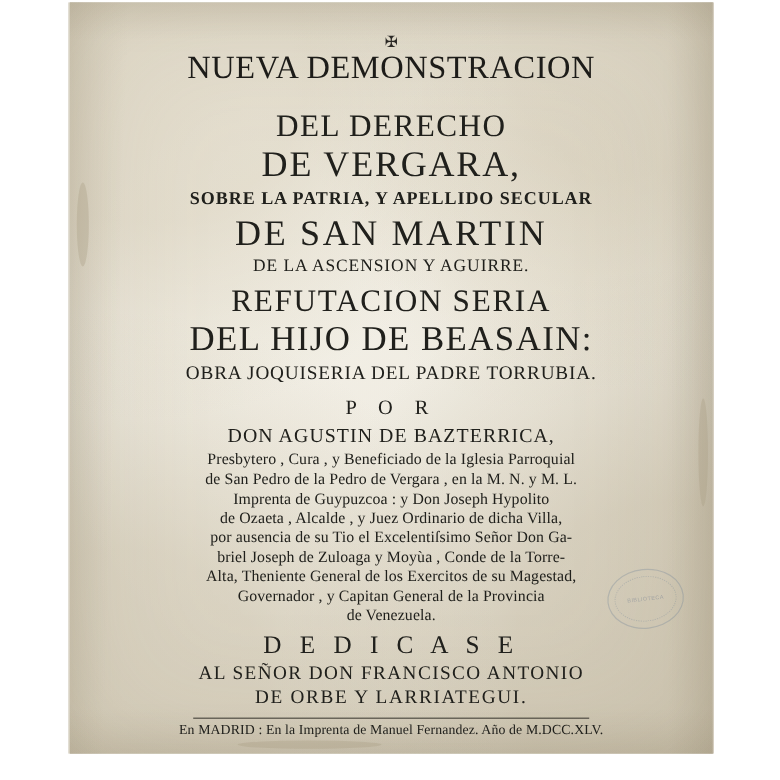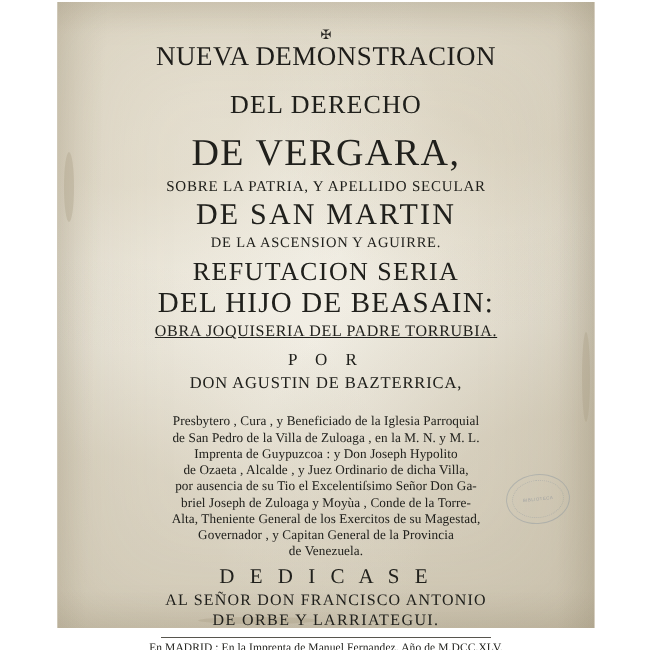--- a/index.html
+++ b/index.html
@@ -81,30 +81,31 @@
     margin-top: 2px;
     color: #1d1c19;
   }
   .l2 {
     font-size: 26px;
     letter-spacing: 1.2px;
     line-height: 1.05;
     margin-top: 20px;
   }
   .l3 {
-    font-size: 38px;
+    font-size: 30px;
     letter-spacing: 1.5px;
     line-height: 1.05;
-    margin-top: 16px;
+    margin-top: 4px;
   }
   .l4 {
     font-size: 15px;
     letter-spacing: 0.8px;
     line-height: 1.1;
     margin-top: 5px;
+    font-weight: bold;
   }
   .l5 {
     font-size: 30px;
     letter-spacing: 2.2px;
     line-height: 1.05;
     margin-top: 4px;
   }
   .l6 {
     font-size: 14.5px;
     letter-spacing: 0.8px;
@@ -119,36 +120,35 @@
   .l8 {
     font-size: 29px;
     letter-spacing: 1.2px;
     line-height: 1.05;
     margin-top: 3px;
   }
   .l9 {
     font-size: 16px;
     letter-spacing: 0.7px;
     margin-top: 5px;
-    text-decoration: underline;
   }
   .por {
     font-size: 17px;
     letter-spacing: 7px;
     margin-top: 9px;
   }
   .author {
     font-size: 16.5px;
     letter-spacing: 0.9px;
     margin-top: 3px;
   }
   .body-block {
     font-size: 13.2px;
     line-height: 1.23;
-    margin-top: 20px;
+    margin-top: 2px;
     letter-spacing: 0.1px;
     font-family: Liberation Serif, serif;
   }
   .body-block div { white-space: nowrap; }
   .ded {
     font-size: 21px;
     letter-spacing: 5px;
     margin-top: 4px;
   }
   .ded2 {
@@ -239,21 +239,21 @@
       <div class="l6 caps">DE LA ASCENSION Y AGUIRRE.</div>
       <div class="l7 caps">REFUTACION SERIA</div>
       <div class="l8 caps">DEL HIJO DE BEASAIN:</div>
       <div class="l9 caps">OBRA JOQUISERIA DEL PADRE TORRUBIA.</div>
 
       <div class="por">P O R</div>
       <div class="author caps">DON AGUSTIN DE BAZTERRICA,</div>
 
       <div class="body-block">
         <div>Presbytero , Cura , y Beneficiado de la Iglesia Parroquial</div>
-        <div>de San Pedro de la Villa de Zuloaga , en la M. N. y M. L.</div>
+        <div>de San Pedro de la Pedro de Vergara , en la M. N. y M. L.</div>
         <div>Imprenta de Guypuzcoa : y Don Joseph Hypolito</div>
         <div>de Ozaeta , Alcalde , y Juez Ordinario de dicha Villa,</div>
         <div>por ausencia de su Tio el Excelentiſsimo Señor Don Ga-</div>
         <div>briel Joseph de Zuloaga y Moyùa , Conde de la Torre-</div>
         <div>Alta, Theniente General de los Exercitos de su Magestad,</div>
         <div>Governador , y Capitan General de la Provincia</div>
         <div>de Venezuela.</div>
       </div>
 
       <div class="ded">D E D I C A S E</div>

